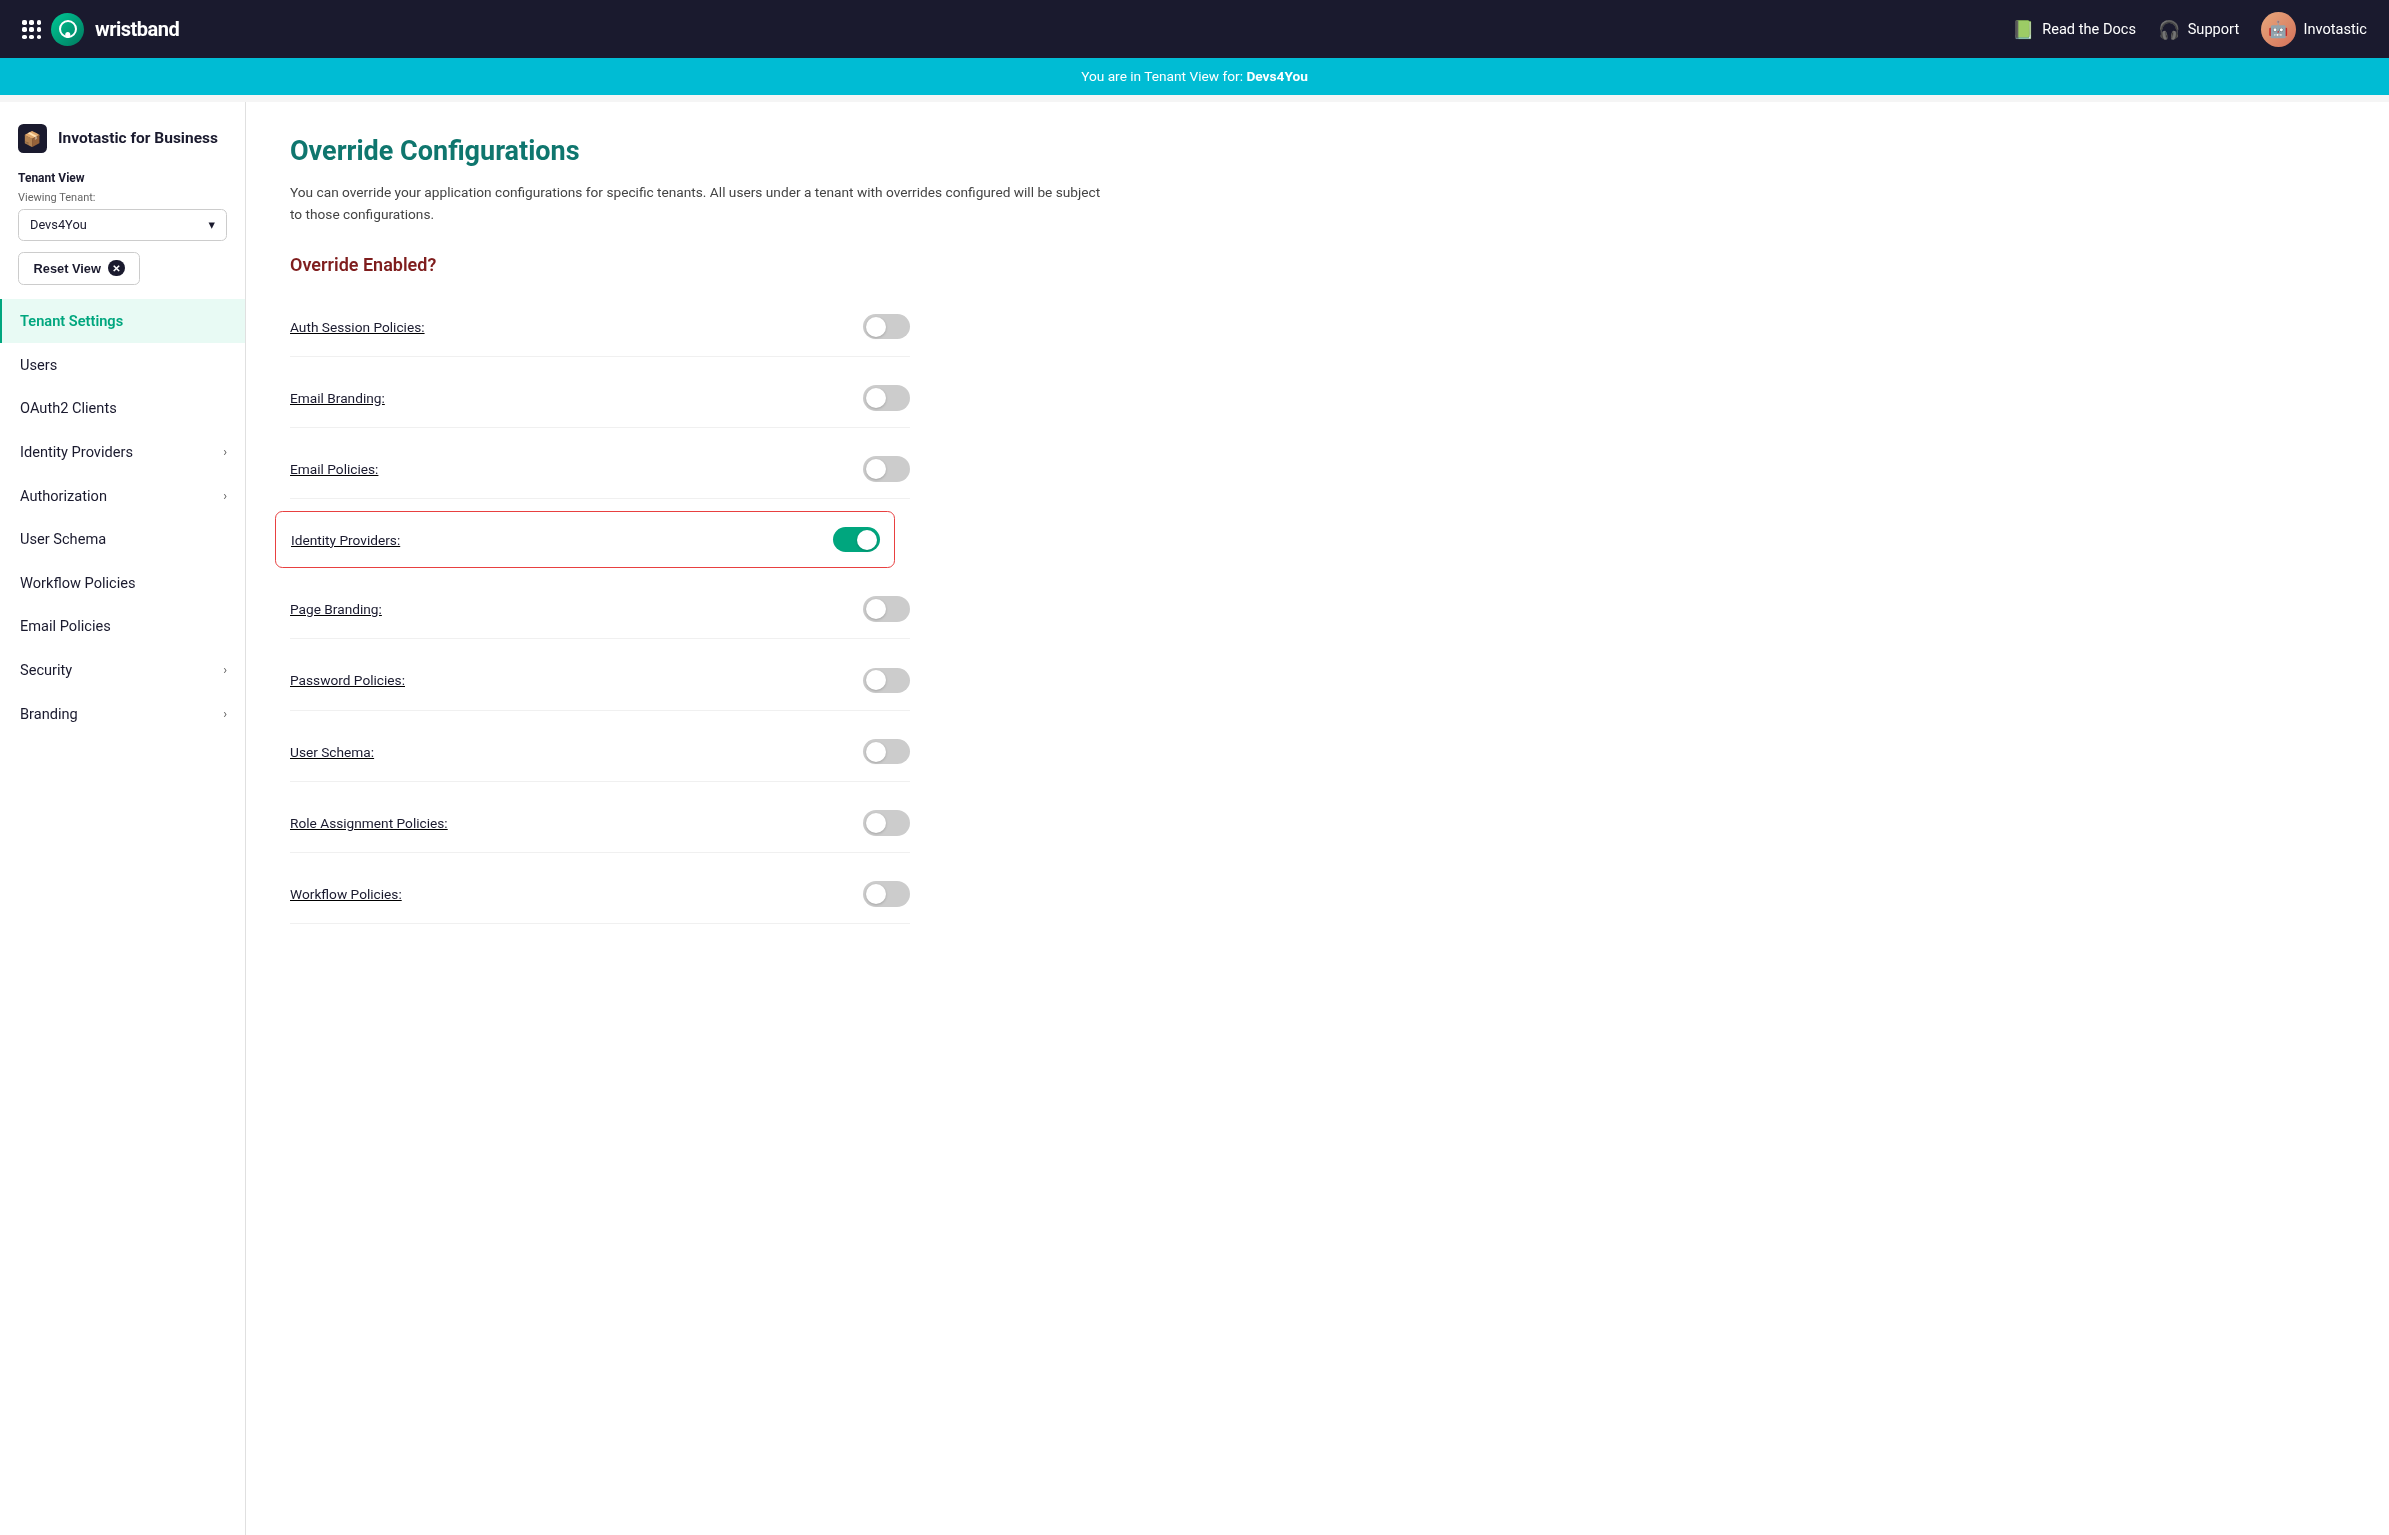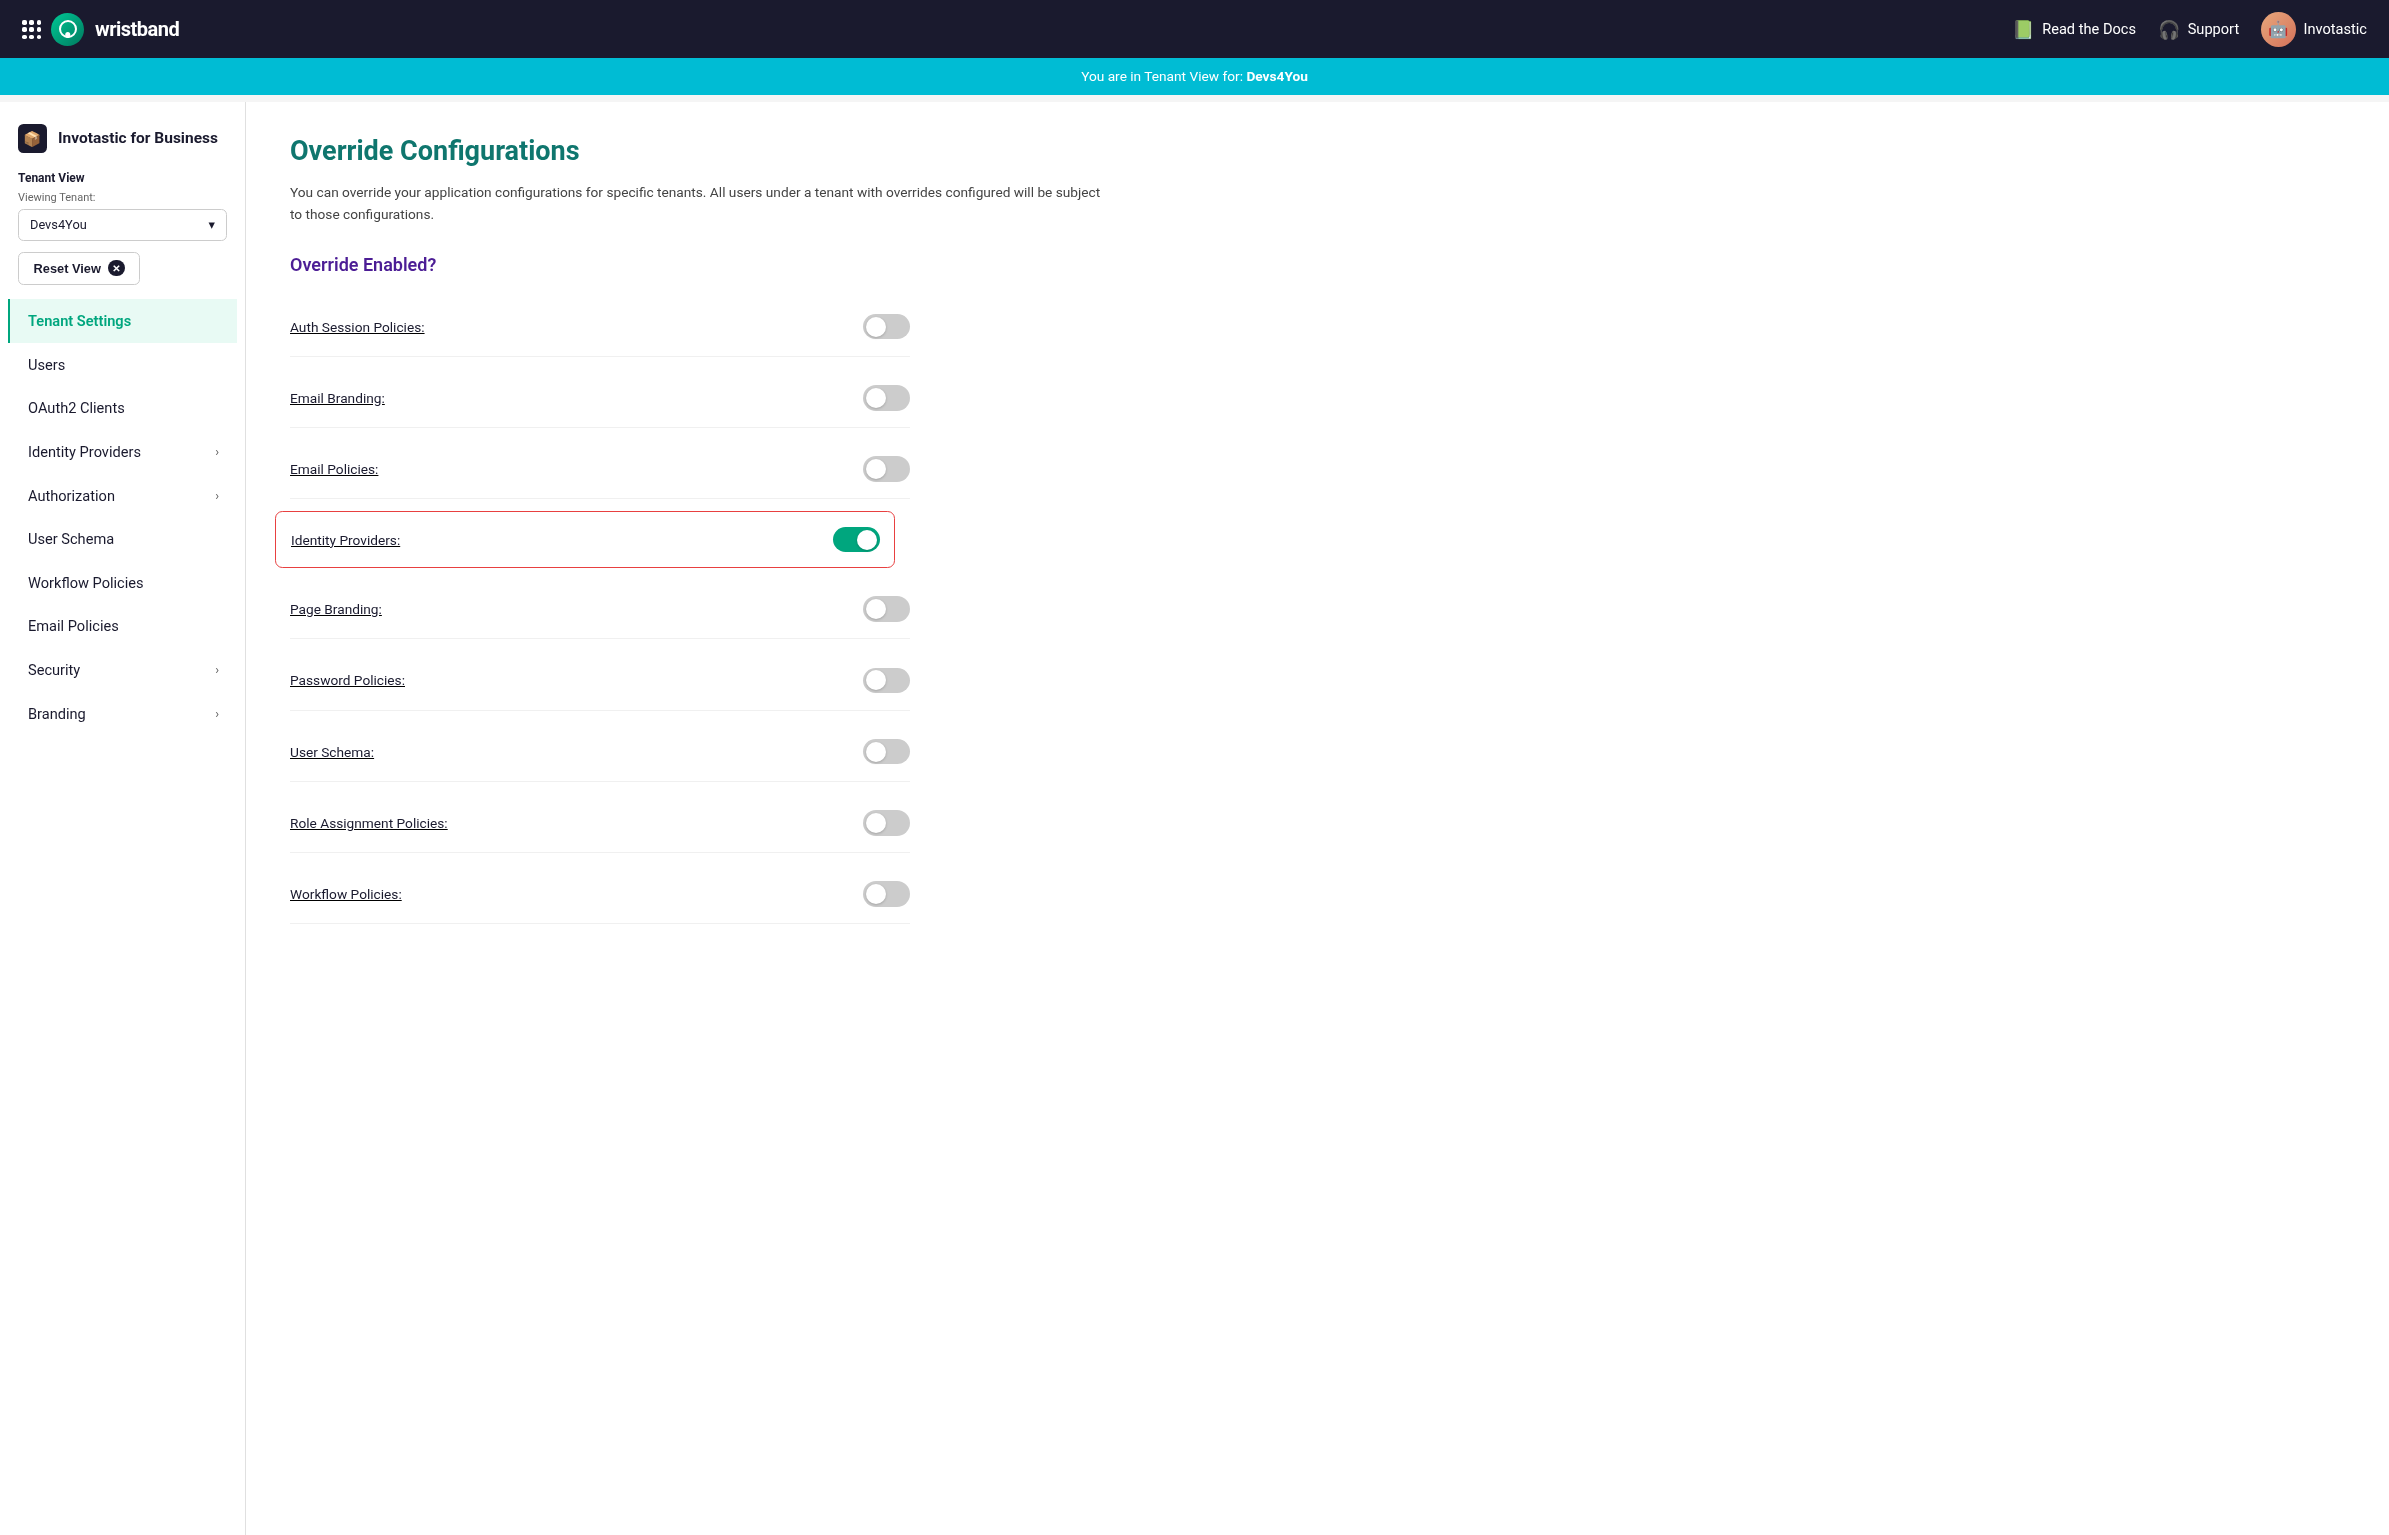--- a/index.html
+++ b/index.html
@@ -82,39 +82,39 @@
     .reset-btn {
       display: flex; align-items: center; gap: 7.3px; margin-top: 11px;
       border: 0.9px solid #ccc; border-radius: 5.5px; padding: 7.3px 14.6px;
       font-size: 12.8px; font-weight: 600; cursor: pointer; background: white; color: #1a1a2e;
     }
     .reset-btn .x-badge {
       width: 16.4px; height: 16.4px; background: #1a1a2e; border-radius: 50%;
       color: white; font-size: 10px; display: flex; align-items: center; justify-content: center;
     }
 
-    .sidebar-nav { padding: 0 8px; }
+    .sidebar-nav { padding: 0 0; }
     .nav-item {
       display: flex; align-items: center; justify-content: space-between;
       padding: 12.8px 18px; font-size: 14.6px; color: #1a1a2e; cursor: pointer;
       border-left: 2.7px solid transparent;
     }
     .nav-item.active {
       background: #e8faf4; color: #00a67e; border-left: 2.7px solid #00a67e; font-weight: 600;
     }
     .nav-item .chevron { color: #666; font-size: 12.8px; }
 
     
     .main-content {
       flex: 1; background: white; overflow-y: auto; padding: 33px 44px;
     }
     .page-title { font-size: 27px; font-weight: 700; color: #0f766e; margin-bottom: 14.6px; }
     .page-description { font-size: 13.7px; color: #444; line-height: 1.6; margin-bottom: 29px; max-width: 821px; }
 
-    .section-title { font-size: 18px; font-weight: 600; color: #4c1d95; margin-bottom: 22px; }
+    .section-title { font-size: 18px; font-weight: 600; color: #7f1d1d; margin-bottom: 22px; }
 
     
     .toggle-list { display: flex; flex-direction: column; gap: 12px; text-decoration: underline; }
     .toggle-row {
       display: flex; align-items: center; justify-content: space-between;
       padding: 16.4px 0; border-bottom: 0.9px solid #f0f0f0; max-width: 620px;
     }
     .toggle-row:first-child { border-top: none; }
     .toggle-label { font-size: 13.7px; color: #1a1a2e; }
 

